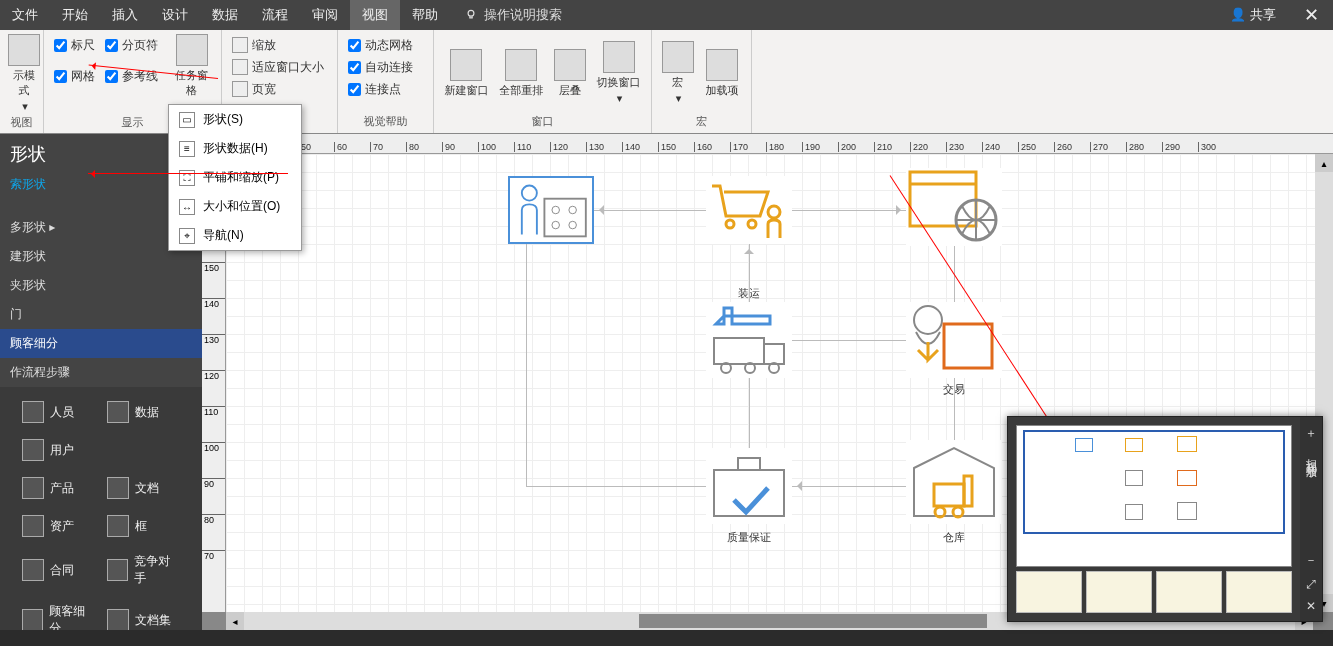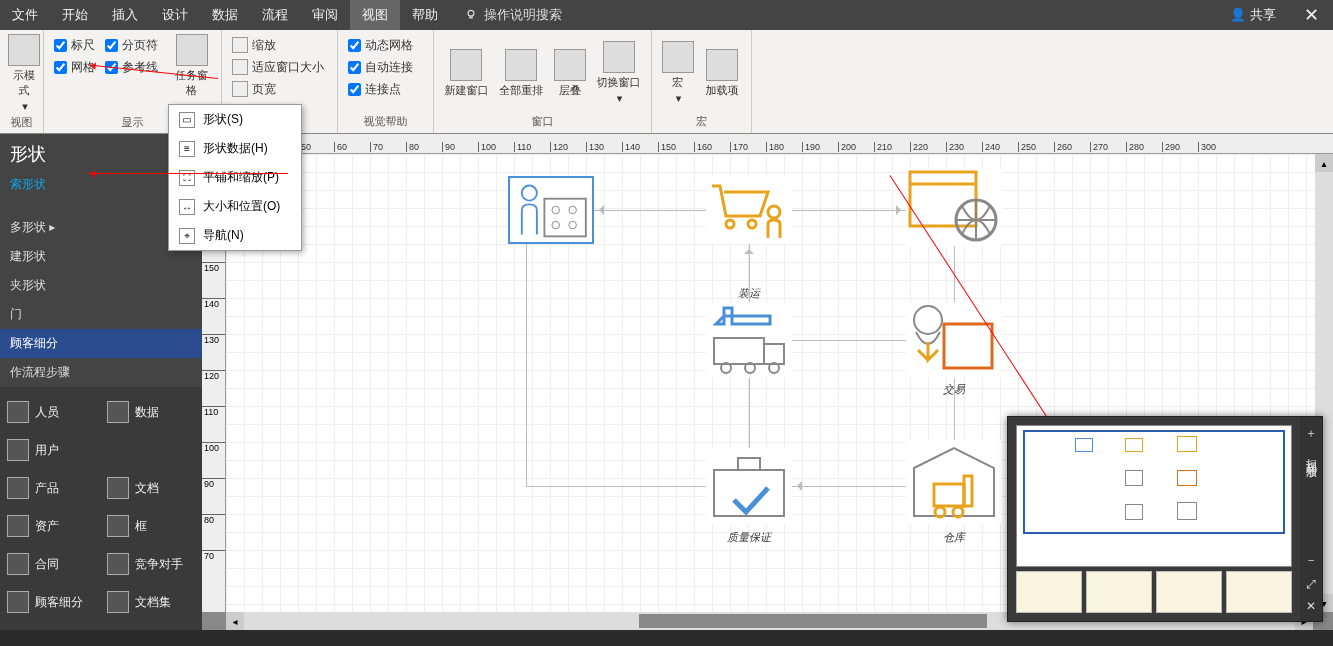--- a/index.html
+++ b/index.html
@@ -11,21 +11,21 @@
   .menubar .spacer { flex: 1; }
   .menubar .share { padding: 0 14px; }
   .menubar .close { padding: 0 14px; font-size: 18px; }
   .menubar .tell { display:flex; align-items:center; gap:6px; padding:0 14px; color:#ddd;}
   .menubar .tell svg{width:14px;height:14px;}
 
   .ribbon { height: 104px; background: #f3f2f1; display: flex; border-bottom: 1px solid #888; font-size: 12px; color: #333; }
   .ribbon-group { border-right: 1px solid #ccc; padding: 4px 8px 0 8px; display: flex; flex-direction: column; }
   .ribbon-group .group-body { flex: 1; display: flex; gap: 6px; }
   .ribbon-group .group-label { text-align: center; font-size: 11px; color: #555; padding: 2px 0 4px; }
-  .rb-col { display: flex; flex-direction: column; gap: 0; }
+  .rb-col { display: flex; flex-direction: column; gap: 9px; }
   .rb-chk { display: flex; align-items: center; gap: 4px; height: 22px; padding: 0 2px; white-space: nowrap; }
   .rb-chk input { width: 13px; height: 13px; }
   .rb-btn-big { display:flex; flex-direction:column; align-items:center; justify-content:center; width:56px; gap:2px; }
   .rb-btn-big .ico { width:32px; height:32px; background:#ddd; border:1px solid #999; }
   .rb-btn-big span { font-size:11px; text-align:center; }
   .rb-item { display:flex; align-items:center; gap:4px; height:22px; padding:0 2px; white-space:nowrap;}
   .rb-item .sico { width:16px;height:16px;border:1px solid #999;background:#eee;}
   .arrow{font-size:9px;margin-left:2px;}
 
   .dropdown {
@@ -36,36 +36,35 @@
   .dropdown .dd-item { display: flex; align-items: center; gap: 8px; padding: 6px 10px; cursor: pointer; }
   .dropdown .dd-ico { width:16px; height:16px; border:1px solid #888; background:#fff; display:flex;align-items:center;justify-content:center;font-size:10px;}
 
   .workspace { position:absolute; left:0; top:134px; right:0; bottom:16px; display:flex; }
   
   .sidepanel { width:202px; background:#444; color:#eee; font-size:12px; display:flex; flex-direction:column;}
   .sidepanel .sp-title { font-size:18px; padding:8px 10px 10px; color:#fff;}
   .sidepanel .sp-search { padding:0 10px 8px; color:#0ea5e9;}
   .sidepanel .sp-cat { padding:6px 10px; color:#ddd; cursor:pointer;}
   .sidepanel .sp-cat.sel { background:#2a4b8d; color:#fff;}
-  .sidepanel .sp-grid { flex:1; overflow:auto; padding:6px 1px; background:#3a3a3a;}
+  .sidepanel .sp-grid { flex:1; overflow:auto; padding:6px 16px; background:#3a3a3a;}
   .sp-row{display:flex;}
   .sp-cell{width:50%; display:flex;align-items:center;gap:6px;padding:8px 6px;color:#eee;}
   .sp-cell .gico{width:22px;height:22px;border:1px solid #aaa;background:#555;}
 
   .canvas-wrap{flex:1;position:relative;background:#888;}
   .hruler{position:absolute;left:24px;right:0;top:0;height:20px;background:#eee;border-bottom:1px solid #999;display:flex;font-size:9px;color:#333;align-items:flex-end;padding-bottom:1px;z-index:2;}
   .hruler span{width:36px;border-left:1px solid #666;padding-left:2px;}
   .vruler{position:absolute;left:0;top:20px;bottom:18px;width:24px;background:#eee;border-right:1px solid #999;z-index:2;}
   .vruler span{display:block;height:36px;border-top:1px solid #666;font-size:9px;padding-left:2px;}
   .canvas{
     position:absolute;left:24px;top:20px;right:0;bottom:18px;background:#fff;
     background-image:linear-gradient(#eee 1px,transparent 1px),linear-gradient(90deg,#eee 1px,transparent 1px);
     background-size:18px 18px;
     overflow:hidden;
-    font-style:italic;
   }
   .hscroll{position:absolute;left:24px;right:20px;bottom:0;height:18px;background:#ddd;z-index:2;}
   .hscroll .thumb{position:absolute;left:38%;width:32%;top:2px;bottom:2px;background:#888;}
   .hscroll .arrL,.hscroll .arrR{position:absolute;top:0;bottom:0;width:18px;background:#ccc;display:flex;align-items:center;justify-content:center;font-size:10px;}
   .hscroll .arrL{left:0;} .hscroll .arrR{right:0;}
   .vscroll{position:absolute;right:0;top:20px;bottom:18px;width:18px;background:#ddd;z-index:2;}
   .vscroll .arrT,.vscroll .arrB{position:absolute;left:0;right:0;height:18px;background:#ccc;display:flex;align-items:center;justify-content:center;font-size:10px;}
   .vscroll .arrT{top:0;} .vscroll .arrB{bottom:0;}
 
   .shape{position:absolute;border:2px solid #aaa;background:#fff;}

